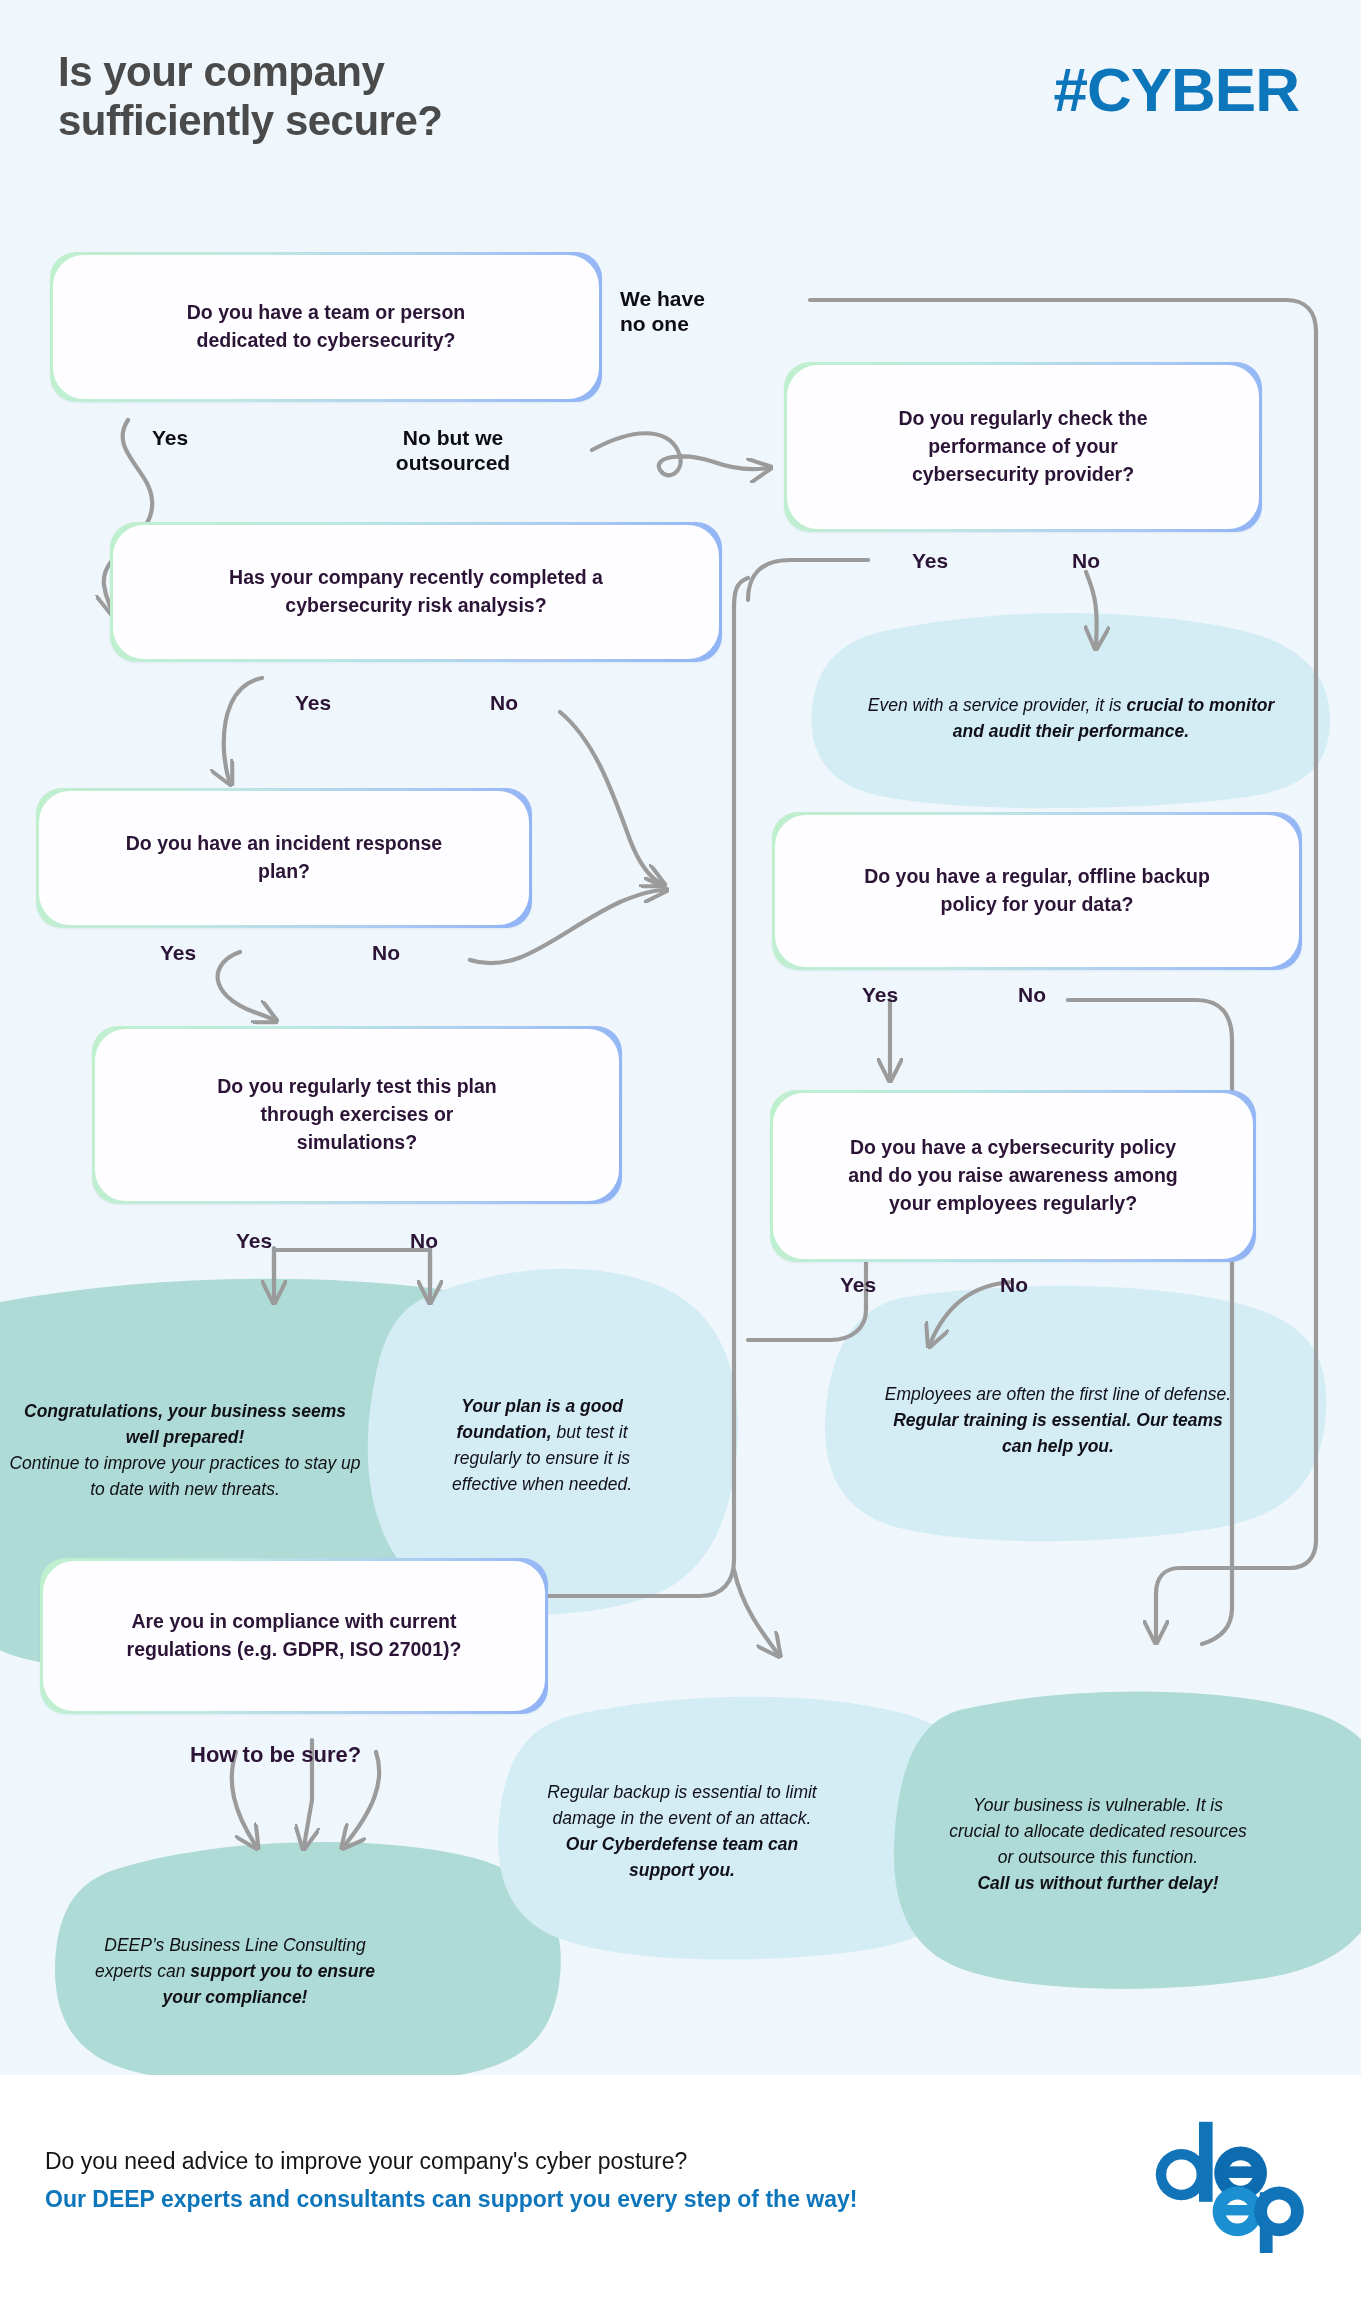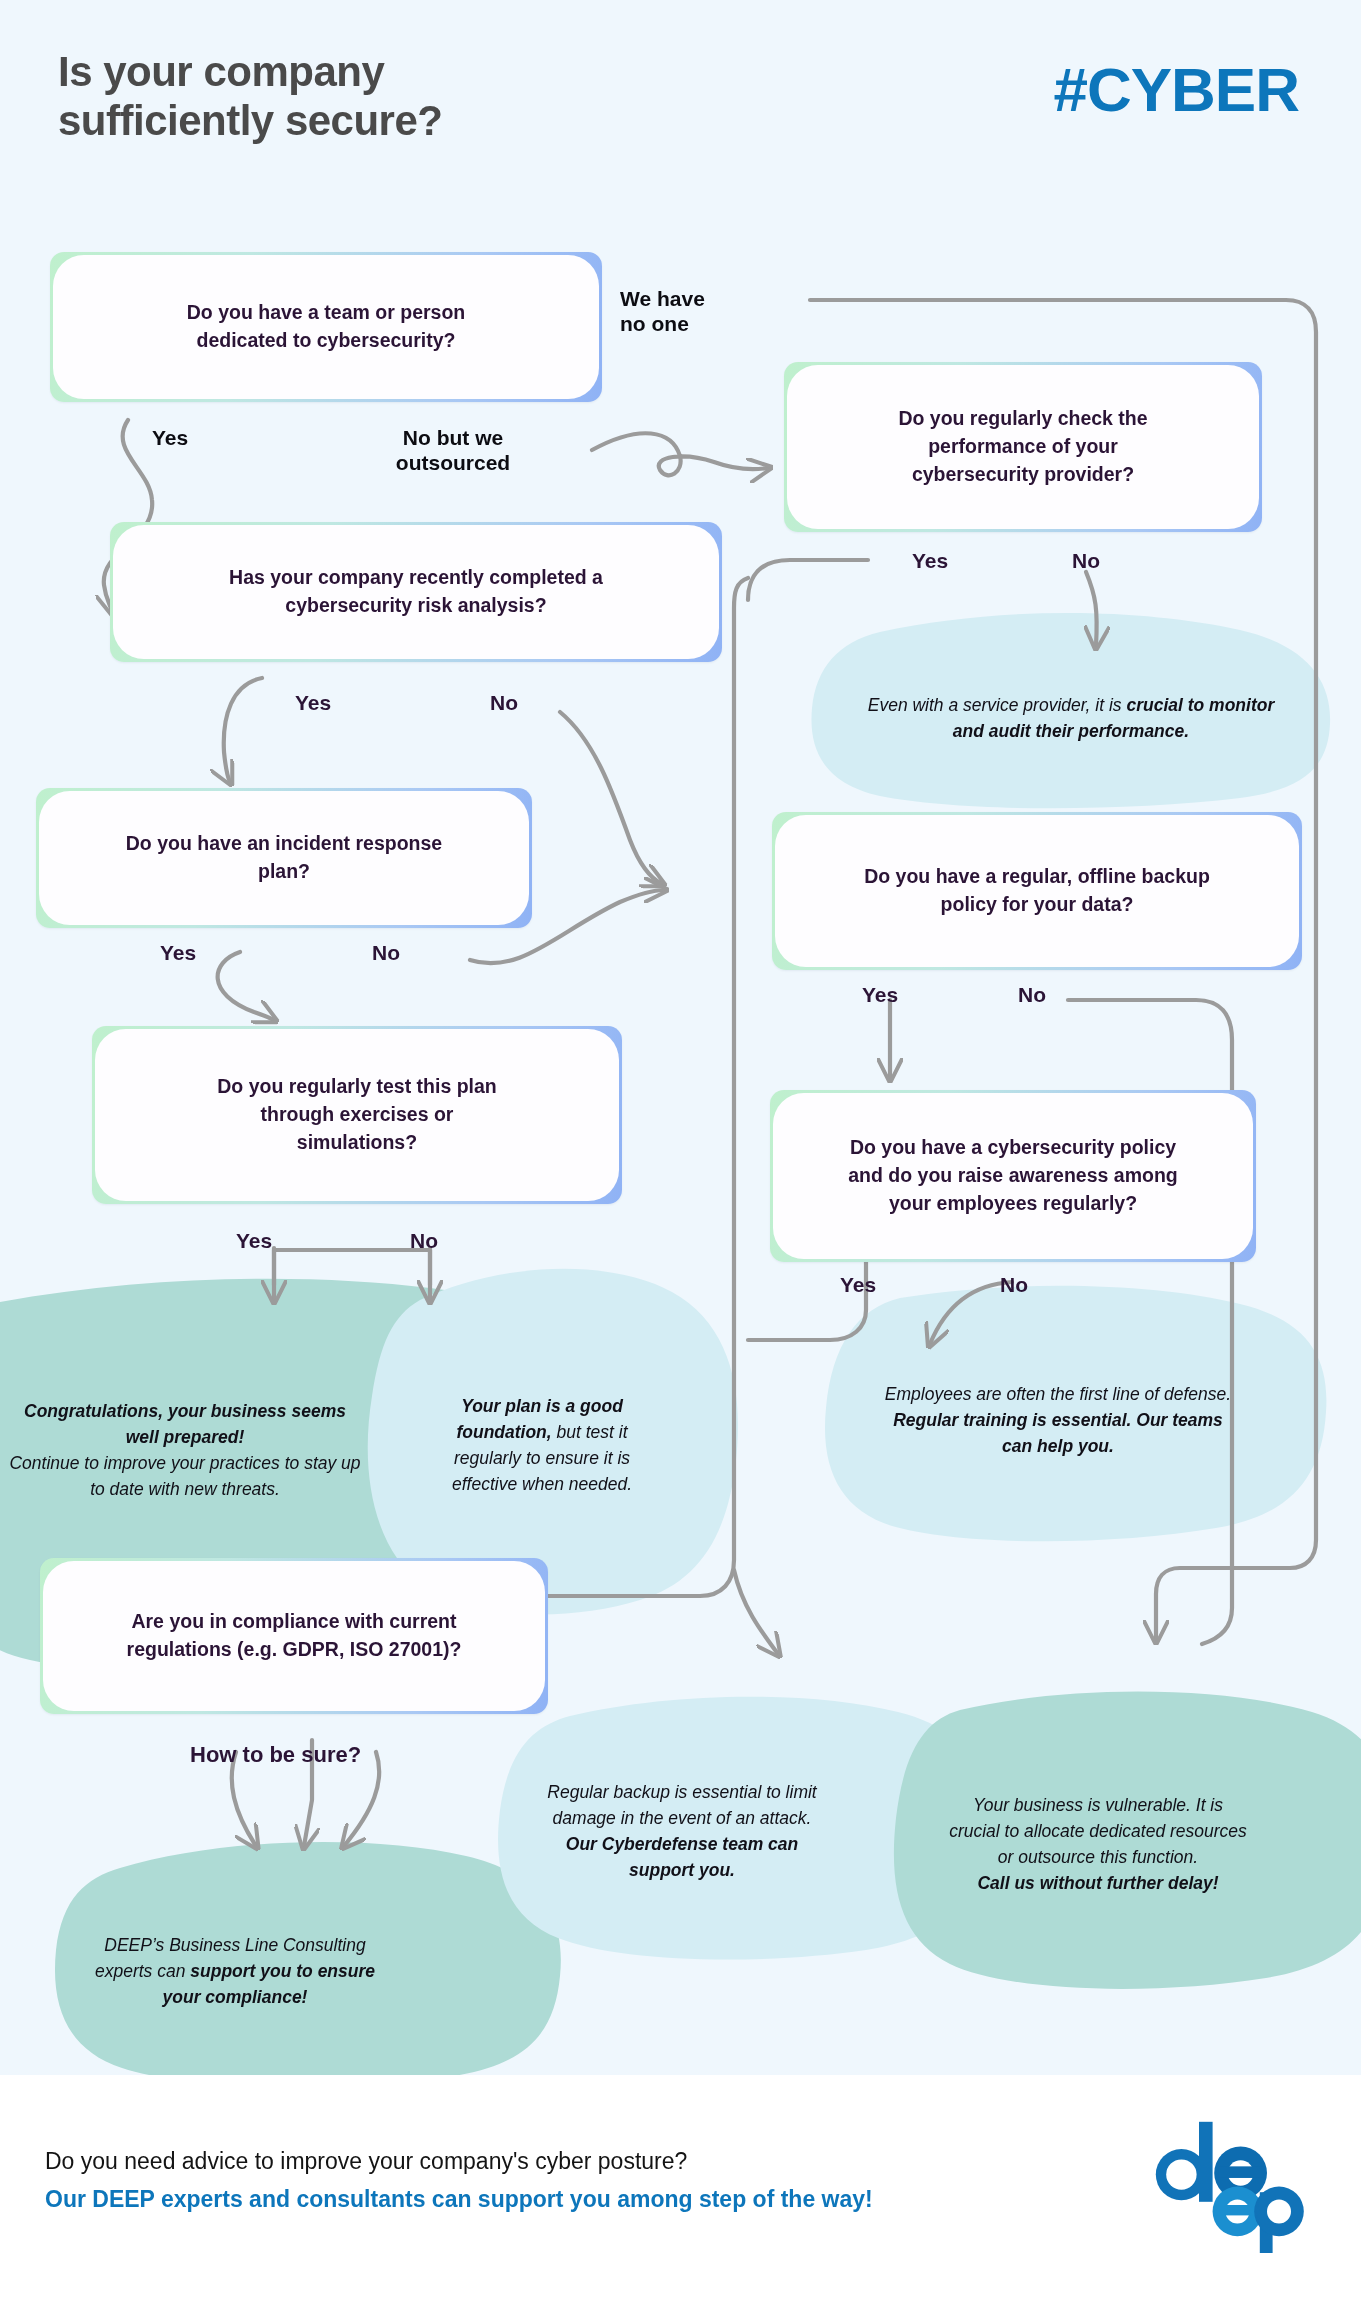--- a/index.html
+++ b/index.html
@@ -26,21 +26,21 @@
   }
   .hdr-hashtag {
     position:absolute; right:62px; top:54px;
     font-size:62px; font-weight:bold; color:#0d76bb;
     letter-spacing:-1px;
   }
 
   
   .qcard {
     position:absolute;
-    border-radius:14px;
+    border-radius:26px;
     padding:3px;
     background:linear-gradient(100deg,#bff0cd 0%,#bfe8e2 35%,#a9c8f4 75%,#8fb2f5 100%);
     box-shadow:0 1px 2px rgba(60,80,120,.08);
     z-index:6;
   }
   .qcard > .inner {
     width:100%; height:100%;
     background:#fefdff;
     border-radius:31px;
     display:flex; align-items:center; justify-content:center;
@@ -291,21 +291,21 @@
       <div class="btext">
         <span>Your business is vulnerable. It is crucial to allocate dedicated resources or outsource this function.</span><br>
         <b>Call us without further delay!</b>
       </div>
     </div>
 
   </div>
 
   <div class="footer">
     <div class="f-line1">Do you need advice to improve your company's cyber posture?</div>
-    <div class="f-line2">Our DEEP experts and consultants can support you among step of the way!</div>
+    <div class="f-line2">Our DEEP experts and consultants can support you every step of the way!</div>
     <svg class="f-logo" viewBox="0 0 200 170">
       <g fill="#1173b8">
 
         <circle cx="38" cy="72" r="32"></circle>
         <rect x="60" y="6" width="17" height="100"></rect>
         <circle cx="38" cy="72" r="19" fill="#ffffff"></circle>
 
         <g>
           <circle cx="112" cy="70" r="33" fill="#0d6cb0"></circle>
           <circle cx="112" cy="70" r="16" fill="#ffffff"></circle>

